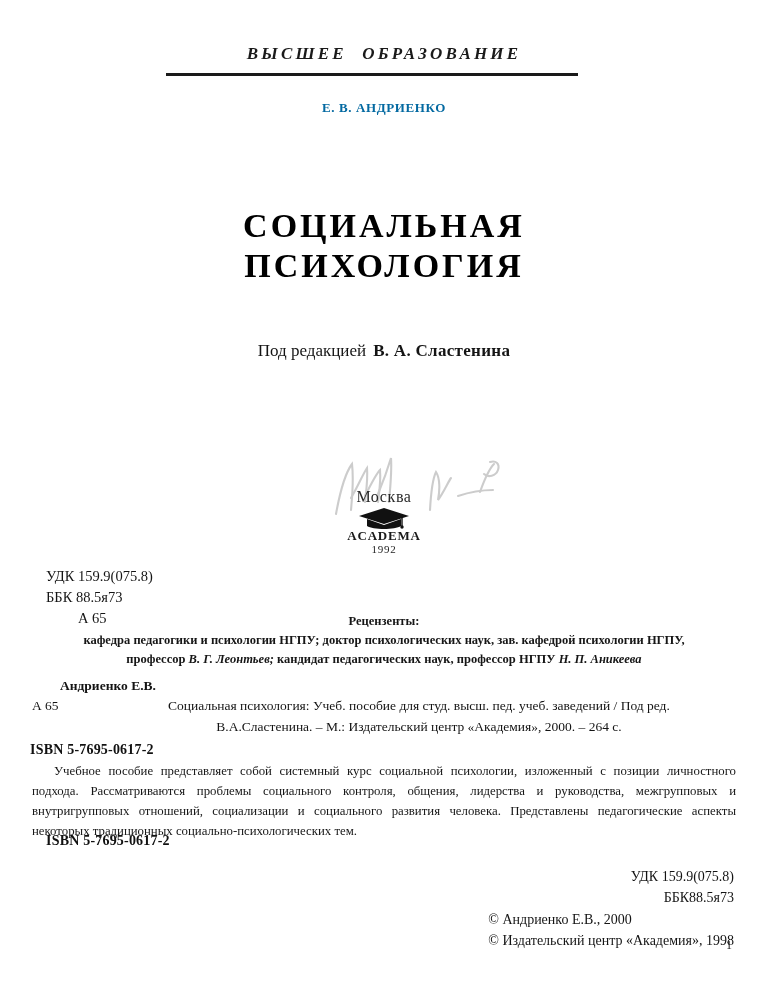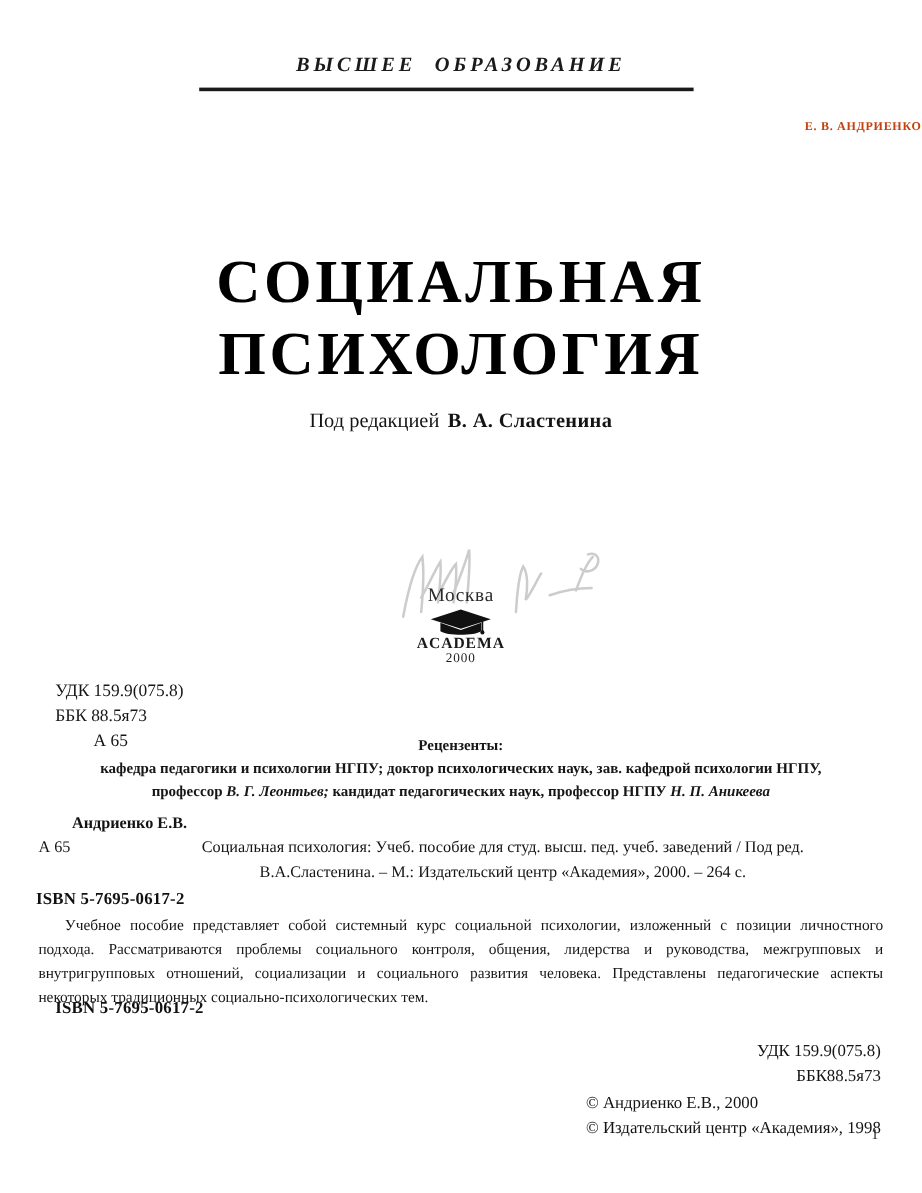--- a/index.html
+++ b/index.html
@@ -43,37 +43,37 @@
     height: 3px;
     background: #1a1a1a;
   }
 
   
   .author {
     position: absolute;
     left: 0;
     top: 100px;
     width: 768px;
-    text-align: right;
-    font-size: 10px;
+    text-align: center;
+    font-size: 13px;
     font-weight: 600;
     letter-spacing: 0.6px;
-    color: #c2410c;
+    color: #0369a1;
   }
 
   
   .title-block {
     position: absolute;
     left: 0;
     top: 206px;
     width: 768px;
     text-align: center;
   }
   .title-line {
-    font-size: 51px;
+    font-size: 34px;
     font-weight: 700;
     letter-spacing: 3px;
     line-height: 1.18;
     color: #000000;
   }
 
   
   .editor {
     position: absolute;
     left: 0;
@@ -267,21 +267,21 @@
 
   <div class="logo">
     <div class="logo-city">Москва</div>
     <svg class="logo-cap" width="54" height="24" viewBox="0 0 54 24">
       <path d="M27 1 L52 9 L27 17 L2 9 Z" fill="#111111"></path>
       <path d="M10 12 L10 19 C16 23, 38 23, 44 19 L44 12 L27 18 Z" fill="#111111"></path>
       <path d="M45 9.5 L45 19" stroke="#111111" stroke-width="1.4" fill="none"></path>
       <circle cx="45" cy="20" r="1.7" fill="#111111"></circle>
     </svg>
     <div class="logo-name">ACADEMA</div>
-    <div class="logo-year">2000</div>
+    <div class="logo-year">1992</div>
   </div>
 
   <div class="udk-block">
     <div>УДК 159.9(075.8)</div>
     <div>ББК 88.5я73</div>
     <div class="indent">А 65</div>
   </div>
 
   <div class="reviewers">
     <div>Рецензенты:</div>

